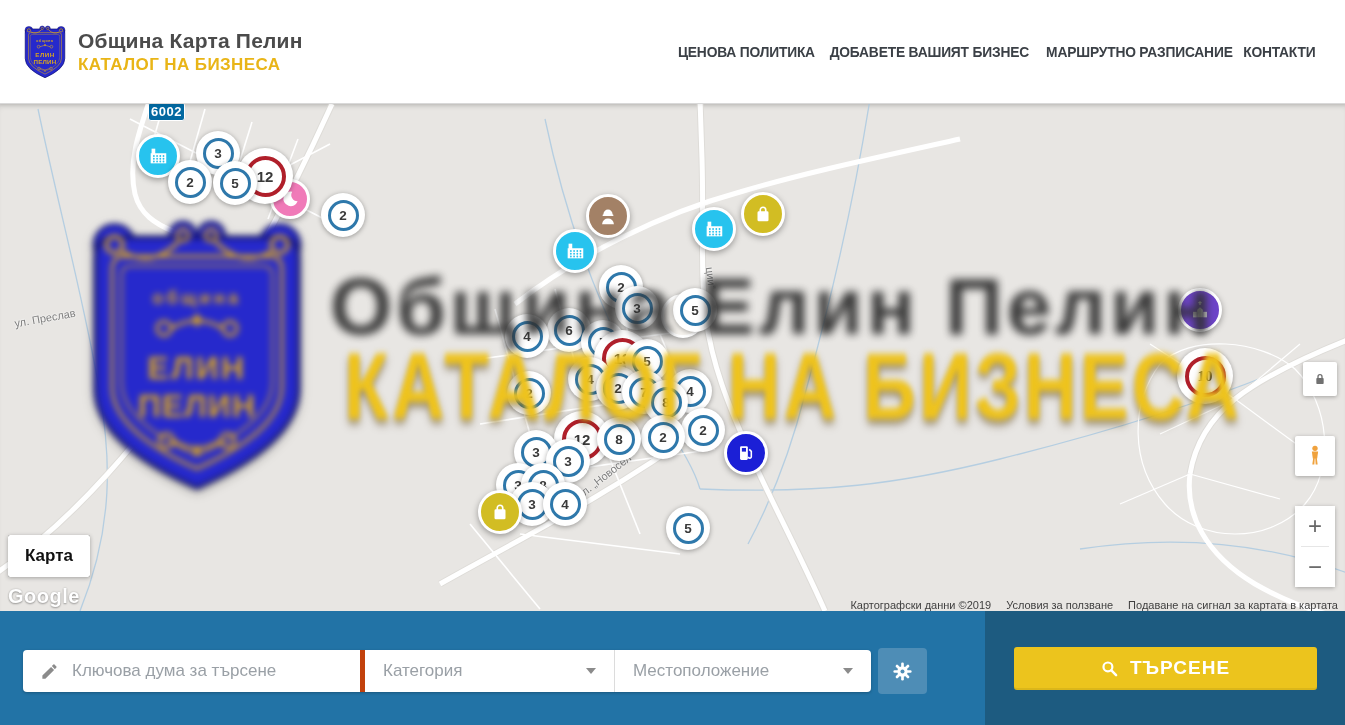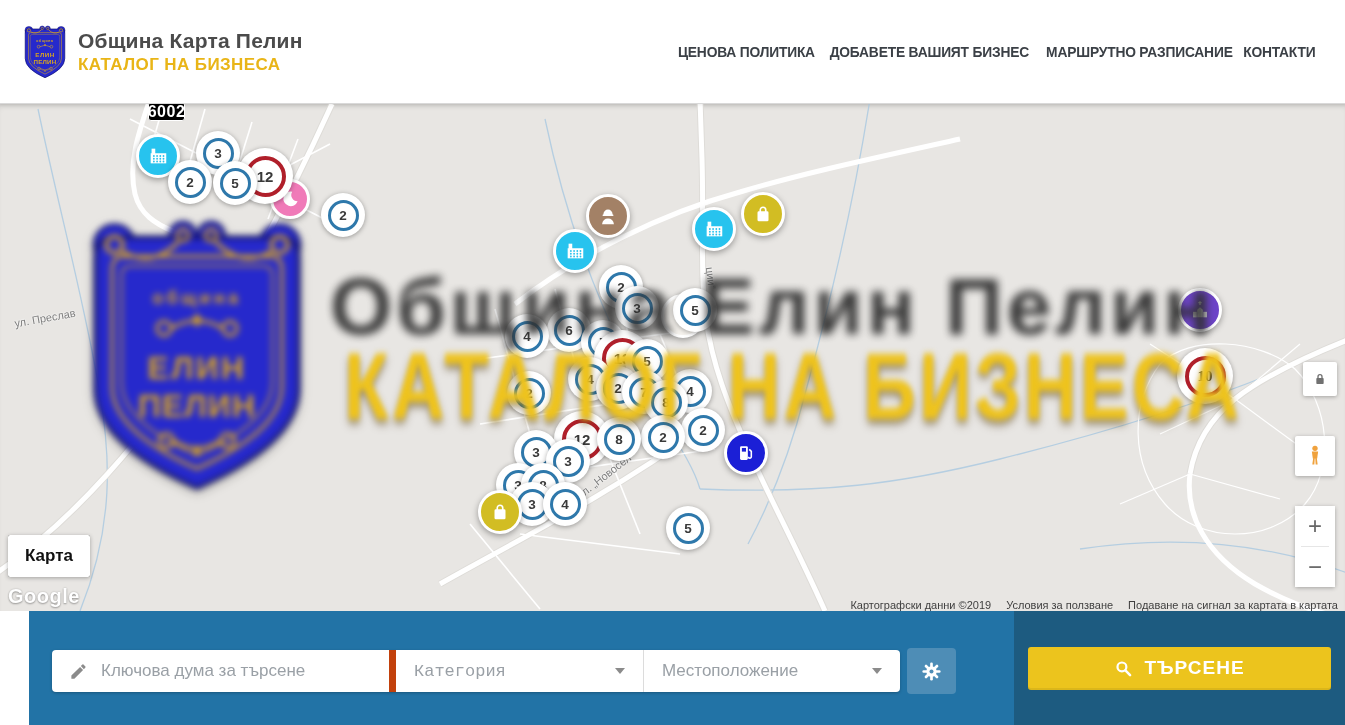--- a/index.html
+++ b/index.html
@@ -17,22 +17,22 @@
   .nav { margin-left:auto; display:flex; align-items:center; }
   .nav a { text-decoration:none; color:#3b4046; font-size:15px; font-weight:bold;
     letter-spacing:-.2px; transform:scaleX(.92); display:inline-block; white-space:nowrap; cursor:pointer; }
 
   
   .map { position:relative; width:1345px; height:507px; background:#e8e6e3; overflow:hidden;
     box-shadow:inset 0 5px 6px -4px rgba(0,0,0,.18); }
   .roads { position:absolute; left:0; top:0; }
   .street-label { position:absolute; font-size:11px; color:#7d7d7d; white-space:nowrap;
     text-shadow:0 0 2px #fff, 0 0 2px #fff; }
-  .road-badge { position:absolute; left:148px; top:-2px; width:37px; height:19px; background:#000000;
-    border:1px solid #fff; border-radius:3px; color:#fff; font-size:16px; font-weight:bold;
+  .road-badge { position:absolute; left:148px; top:-2px; width:37px; height:19px; background:#0369a1;
+    border:1px solid #fff; border-radius:3px; color:#fff; font-size:13px; font-weight:bold;
     display:flex; align-items:center; justify-content:center; letter-spacing:.5px; }
 
   .markers { position:absolute; left:0; top:0; width:100%; height:100%; }
   .cluster { position:absolute; background:#fff; border-radius:50%;
     box-shadow:0 1px 5px rgba(0,0,0,.35); display:flex; align-items:center; justify-content:center; cursor:pointer; }
   .cluster .ring { border-radius:50%; display:flex; align-items:center; justify-content:center; }
   .cluster b { color:#3a3a3a; font-weight:bold; }
   .pin { position:absolute; border-radius:50%; border:3px solid #fff;
     box-shadow:0 2px 6px rgba(0,0,0,.35); display:flex; align-items:center; justify-content:center; cursor:pointer; }
   .pin::after { content:""; position:absolute; left:50%; bottom:-9px; width:14px; height:14px;
@@ -63,27 +63,27 @@
     box-shadow:0 1px 4px rgba(0,0,0,.3); display:flex; flex-direction:column; }
   .zoomctl button { border:none; background:#fff; width:40px; height:40px; font-size:24px; color:#666;
     cursor:pointer; font-family:"Liberation Sans",sans-serif; }
   .zoomctl .divider { height:1px; background:#e6e6e6; margin:0 6px; }
   .google-logo { position:absolute; left:8px; top:481px; font-size:20px; font-weight:bold; color:#fff;
     letter-spacing:.5px; text-shadow:0 1px 2px rgba(0,0,0,.3), 0 0 2px rgba(0,0,0,.2); }
   .attrib { position:absolute; right:7px; top:495px; display:flex; gap:15px; font-size:11px; color:#3f3f3f; }
   .attrib a { color:#3f3f3f; text-decoration:none; cursor:pointer; }
 
   
-  .searchbar { height:114px; display:flex; position:relative; z-index:20;padding-left:29px; }
+  .searchbar { height:114px; display:flex; position:relative; z-index:20; }
   .sb-left { width:985px; background:#2273a6; position:relative; }
   .fields { position:absolute; left:23px; top:39px; width:848px; height:42px; background:#fff;
     border-radius:4px; box-shadow:0 1px 3px rgba(0,0,0,.25); display:flex; align-items:center; }
   .cell { height:100%; display:flex; align-items:center; position:relative; }
   .cell-keyword { width:337px; }
-  .cell-cat { width:254px; border-left:7px solid #c2410c;font-family:Liberation Mono, monospace; }
+  .cell-cat { width:254px; border-left:5px solid #c2410c; }
   .cell-loc { width:257px; border-left:1px solid #dcdcdc; }
   .cell-keyword svg { margin:0 13px 0 17px; flex:none; }
   .cell-keyword input { border:none; outline:none; flex:1; font-size:17px; color:#555;
     font-family:"Liberation Sans",sans-serif; background:transparent; min-width:0; }
   .cell-keyword input::placeholder { color:#9aa0a6; }
   .dd-label { font-size:17px; color:#9aa0a6; padding-left:18px; }
   .dd-arrow { position:absolute; right:18px; width:0; height:0; border-left:5px solid transparent;
     border-right:5px solid transparent; border-top:6px solid #8b8b8b; }
   .gear-btn { position:absolute; left:878px; top:37px; width:49px; height:46px; background:#4e8db6;
     border:none; border-radius:4px; display:flex; align-items:center; justify-content:center; cursor:pointer; }

